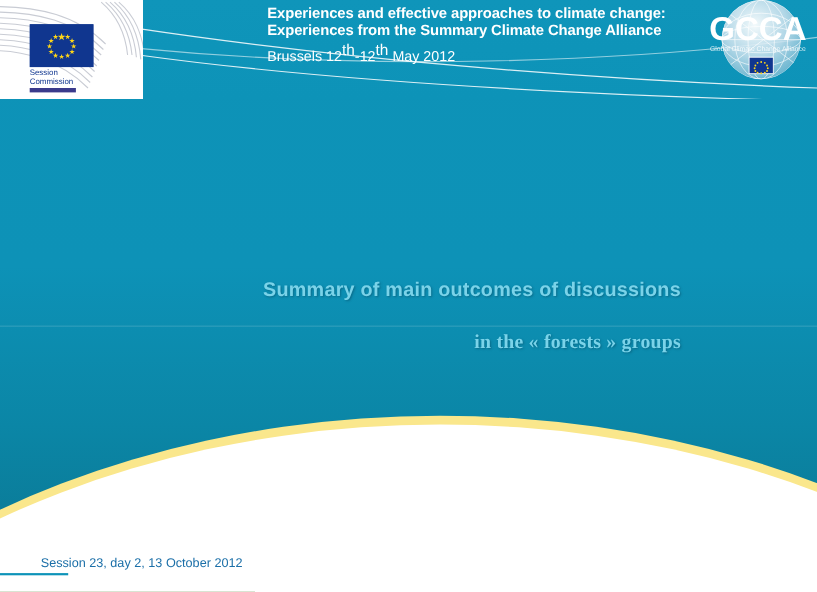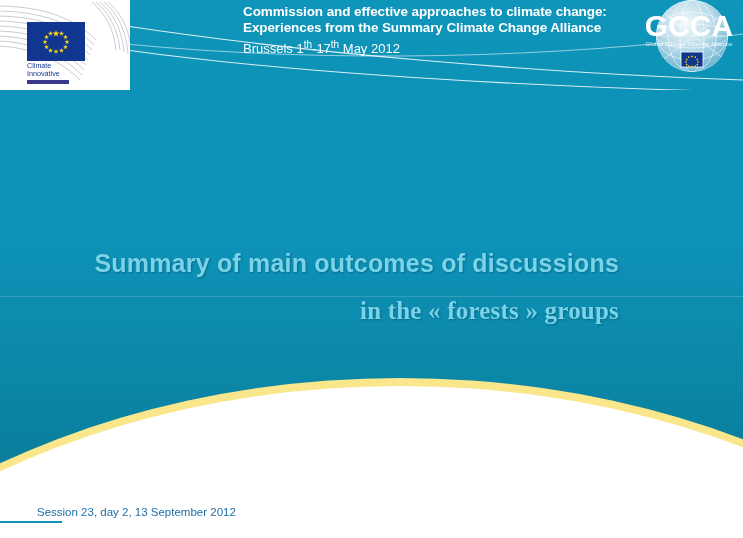--- a/index.html
+++ b/index.html
@@ -60,21 +60,21 @@
     position:absolute;left:243px;top:4px;width:430px;
     color:#ffffff;
     font-size:13.5px;font-weight:bold;line-height:15.5px;
     letter-spacing:-0.1px;
   }
   .header-sub{
     position:absolute;left:243px;top:37px;width:430px;
     color:#ffffff;
     font-size:13px;font-weight:normal;line-height:16px;
   }
-  .header-sub sup{font-size:10px;vertical-align:super;}
+  .header-sub sup{font-size:14px;vertical-align:super;}
 
   
   .ec-logo{
     position:absolute;left:0;top:0;width:130px;height:90px;
     background:#ffffff;
     overflow:hidden;
   }
   .ec-swoosh{position:absolute;left:0;top:0;width:130px;height:90px;}
   .ec-flag{
     position:absolute;left:27px;top:22px;width:58px;height:39px;
@@ -94,21 +94,21 @@
   
   .gcca{
     position:absolute;left:636px;top:0px;width:107px;height:78px;
   }
 
   
   .main-title{
     position:absolute;left:0;top:240px;width:700px;
     text-align:right;
     color:#7ad3e9;
-    font-size:25px;font-weight:bold;line-height:47px;
+    font-size:18px;font-weight:bold;line-height:47px;
     letter-spacing:0.2px;
     text-shadow:1px 1px 2px rgba(0,40,60,0.35);
   }
   .main-title .l1{display:block;padding-right:81px;}
   .main-title .l2{display:block;padding-right:81px;font-family:Liberation Serif, serif;}
 
   
   .footer-text{
     position:absolute;left:37px;top:506px;
     color:#1b6fa8;
@@ -139,25 +139,25 @@
   </div>
 
   <div class="header">
     <svg class="header-curves" viewBox="0 0 743 90" preserveAspectRatio="none">
       <path d="M126 26 C 300 52, 520 72, 743 80" fill="none" stroke="#ffffff" stroke-opacity="0.85" stroke-width="1.1"></path>
       <path d="M126 50 C 300 74, 520 86, 743 92" fill="none" stroke="#ffffff" stroke-opacity="0.85" stroke-width="1.1"></path>
       <path d="M126 44 C 330 64, 560 58, 743 34" fill="none" stroke="#ffffff" stroke-opacity="0.55" stroke-width="1"></path>
     </svg>
 
     <div class="header-title">
-      <span>Commission and effective approaches to climate change:</span><br>
+      <span>Experiences and effective approaches to climate change:</span><br>
       <span>Experiences from the Summary Climate Change Alliance</span>
     </div>
 
-    <div class="header-sub"><span>Brussels 1</span><sup>th</sup><span>-17</span><sup>th</sup><span> May 2012</span></div>
+    <div class="header-sub"><span>Brussels 12</span><sup>th</sup><span>-12</span><sup>th</sup><span> May 2012</span></div>
 
     <div class="ec-logo">
       <svg class="ec-swoosh" viewBox="0 0 130 90" preserveAspectRatio="none">
         <g fill="none" stroke="#c9ccd4" stroke-width="1">
           <path d="M-6 6 C 36 6, 70 14, 96 40"></path>
           <path d="M-6 11 C 34 11, 68 19, 94 45"></path>
           <path d="M-6 16 C 32 16, 66 24, 92 50"></path>
           <path d="M-6 21 C 30 21, 64 29, 90 55"></path>
           <path d="M-6 26 C 28 26, 62 34, 88 60"></path>
           <path d="M-6 31 C 26 31, 60 39, 86 65"></path>
@@ -189,22 +189,22 @@
             <polygon points="23.5,26.0 24.1,27.8 26.0,27.8 24.45,28.9 25.05,30.7 23.5,29.6 21.95,30.7 22.55,28.9 21.0,27.8 22.9,27.8"></polygon>
             <polygon points="19.5,22.5 20.1,24.3 22.0,24.3 20.45,25.4 21.05,27.2 19.5,26.1 17.95,27.2 18.55,25.4 17.0,24.3 18.9,24.3"></polygon>
             <polygon points="18.0,17.5 18.6,19.3 20.5,19.3 18.95,20.4 19.55,22.2 18.0,21.1 16.45,22.2 17.05,20.4 15.5,19.3 17.4,19.3"></polygon>
             <polygon points="19.5,12.5 20.1,14.3 22.0,14.3 20.45,15.4 21.05,17.2 19.5,16.1 17.95,17.2 18.55,15.4 17.0,14.3 18.9,14.3"></polygon>
             <polygon points="23.5,9.0 24.1,10.8 26.0,10.8 24.45,11.9 25.05,13.7 23.5,12.6 21.95,13.7 22.55,11.9 21.0,10.8 22.9,10.8"></polygon>
           </g>
         </svg>
       </div>
 
       <div class="ec-name">
-        <span>Climate</span><br>
-        <span>Innovative</span>
+        <span>Session</span><br>
+        <span>Commission</span>
       </div>
       <div class="ec-bar"></div>
     </div>
 
     <svg class="gcca" viewBox="0 0 107 78">
       <defs>
         <radialGradient id="globeGrad" cx="42%" cy="32%" r="72%">
           <stop offset="0%" stop-color="#ffffff" stop-opacity="0.95"></stop>
           <stop offset="55%" stop-color="#cfe3ef" stop-opacity="0.85"></stop>
           <stop offset="100%" stop-color="#8fc2d8" stop-opacity="0.70"></stop>
@@ -237,16 +237,16 @@
         <circle cx="56" cy="66.6" r="0.85"></circle>
           <circle cx="52.7" cy="66.0" r="0.85"></circle>
         <circle cx="50.7" cy="64.5" r="0.85"></circle>
           <circle cx="50.0" cy="62.0" r="0.85"></circle>
         <circle cx="50.7" cy="59.5" r="0.85"></circle>
           <circle cx="52.7" cy="57.1" r="0.85"></circle>
       </g>
     </svg>
   </div>
 
-  <div class="footer-text">Session 23, day 2, 13 September 2012</div>
+  <div class="footer-text">Session 23, day 2, 13 October 2012</div>
   <div class="footer-rule"></div>
 
 </div>
 
 </body></html>

